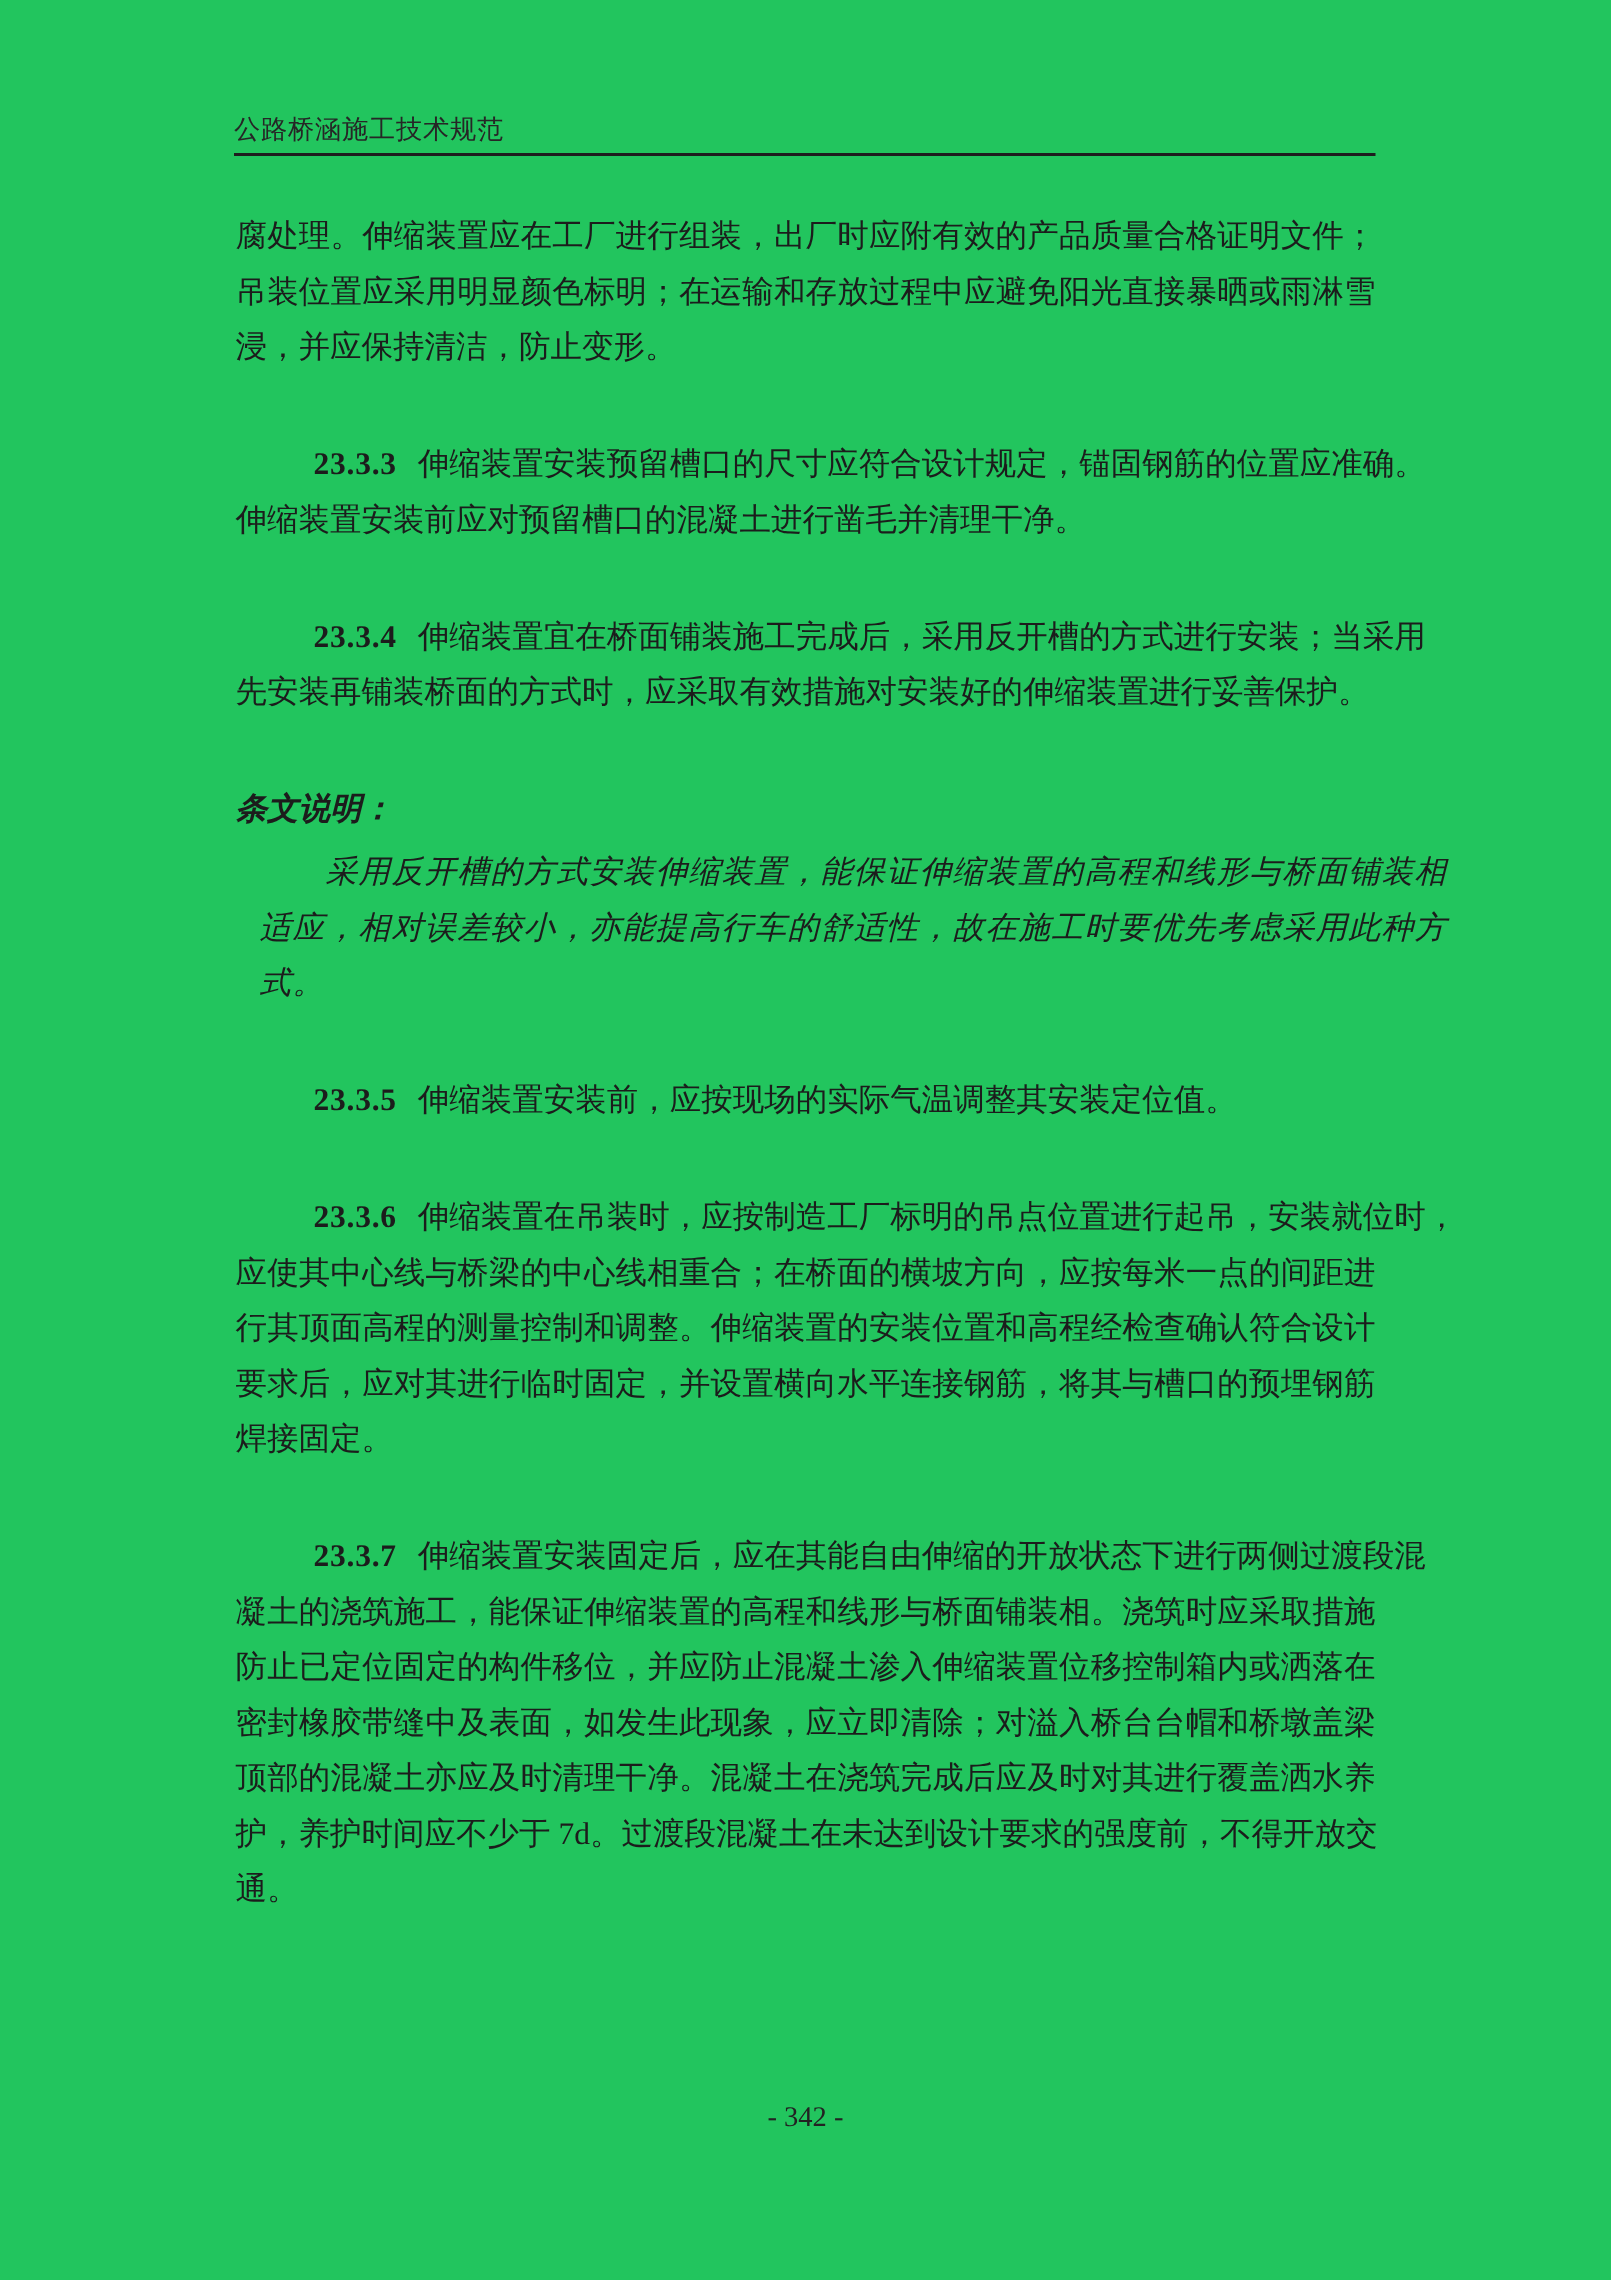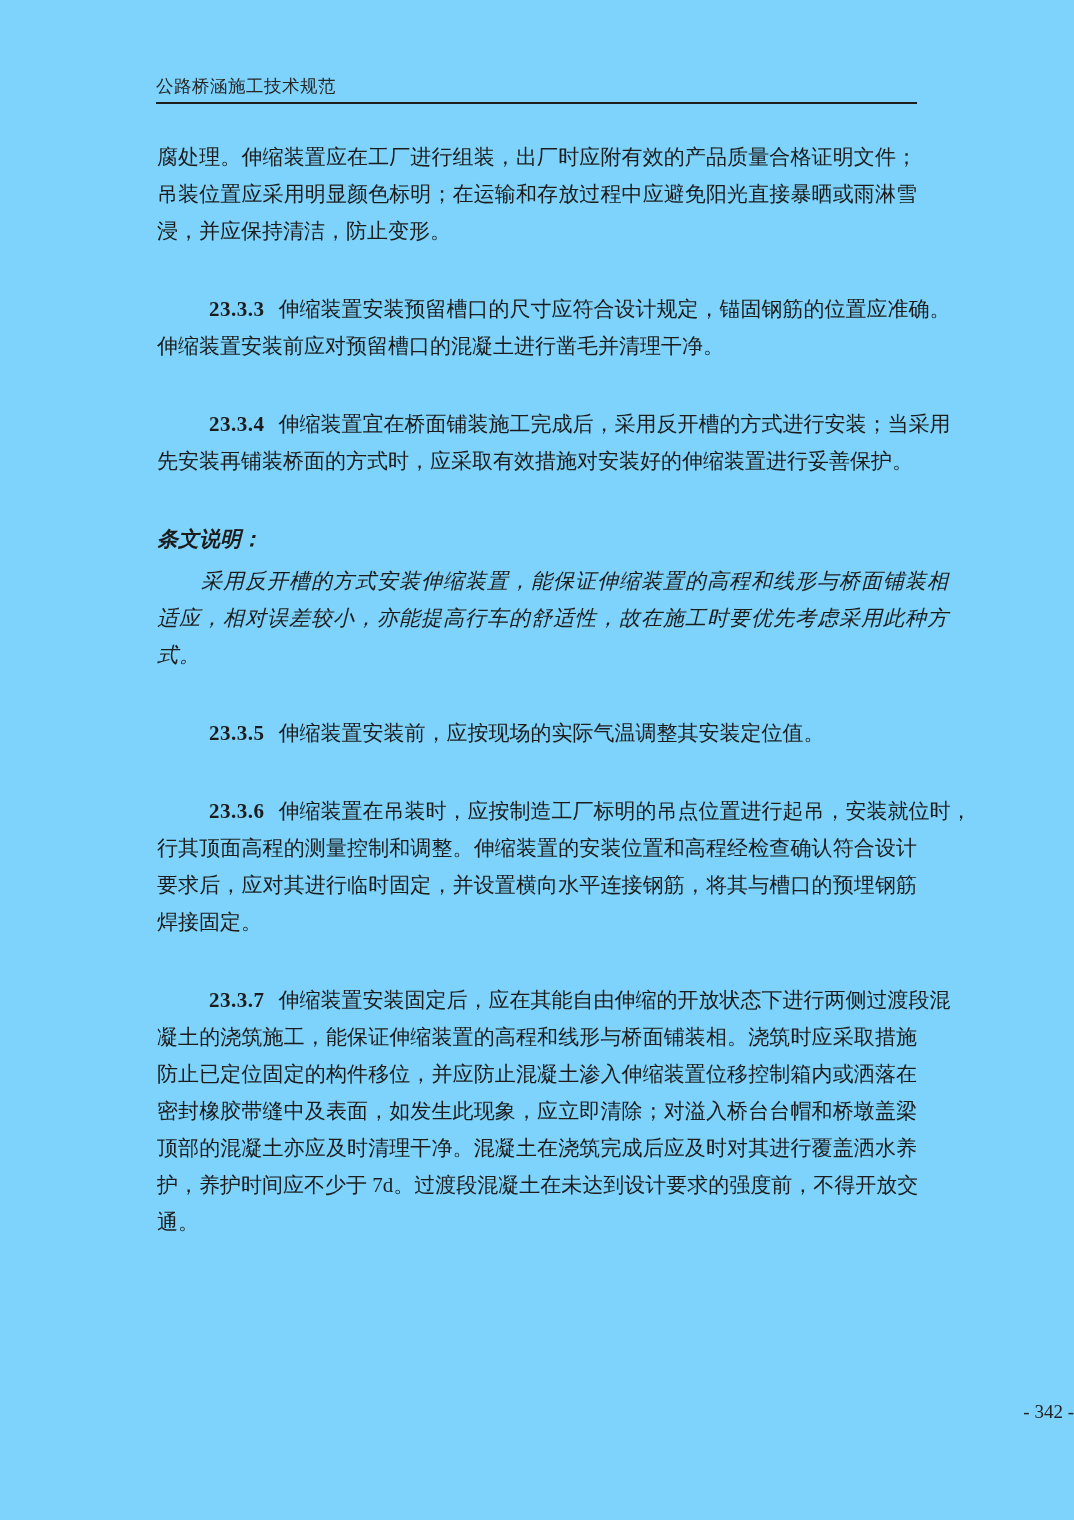--- a/index.html
+++ b/index.html
@@ -4,21 +4,21 @@
 <style>
   html, body {
     margin: 0;
     padding: 0;
     background: #ffffff;
   }
   .page {
     position: relative;
     width: 1074px;
     height: 1520px;
-    background: #7dd3fc;
+    background: #22c55e;
     overflow: hidden;
     font-family: "Liberation Serif", "DejaVu Serif", serif;
     color: #1c1c1c;
   }
   
   .header {
     position: absolute;
     top: 0;
     left: 156px;
     width: 761px;
@@ -62,34 +62,34 @@
   .ind2 { text-indent: 44px; }
   .secnum {
     font-weight: bold;
     letter-spacing: 0.5px;
     margin-right: 14px;
     margin-left: 31px;
   }
   .kaiti {
     font-style: italic;
   }
-  .kaiti .line { letter-spacing: 1px; }
+  .kaiti .line { letter-spacing: 1px; margin-left: 16px; }
   .notes-label {
     font-weight: bold;
     font-style: italic;
     text-align: center;
     text-align-last: left;
   }
   
   .footer {
     position: absolute;
     top: 1401px;
     left: 0;
     width: 100%;
-    text-align: right;
+    text-align: center;
     font-size: 19px;
     color: #222222;
   }
 </style>
 </head>
 <body>
 
 <div class="page">
 
   <div class="header">
@@ -124,20 +124,21 @@
       <div class="line">适应，相对误差较小，亦能提高行车的舒适性，故在施工时要优先考虑采用此种方</div>
       <div class="line last">式。</div>
     </div>
 
     <div class="para">
       <div class="line ind1 last"><span class="secnum">23.3.5</span><span>伸缩装置安装前，应按现场的实际气温调整其安装定位值。</span></div>
     </div>
 
     <div class="para">
       <div class="line ind1"><span class="secnum">23.3.6</span><span>伸缩装置在吊装时，应按制造工厂标明的吊点位置进行起吊，安装就位时，</span></div>
+      <div class="line">应使其中心线与桥梁的中心线相重合；在桥面的横坡方向，应按每米一点的间距进</div>
       <div class="line">行其顶面高程的测量控制和调整。伸缩装置的安装位置和高程经检查确认符合设计</div>
       <div class="line">要求后，应对其进行临时固定，并设置横向水平连接钢筋，将其与槽口的预埋钢筋</div>
       <div class="line last">焊接固定。</div>
     </div>
 
     <div class="para">
       <div class="line ind1"><span class="secnum">23.3.7</span><span>伸缩装置安装固定后，应在其能自由伸缩的开放状态下进行两侧过渡段混</span></div>
       <div class="line">凝土的浇筑施工，能保证伸缩装置的高程和线形与桥面铺装相。浇筑时应采取措施</div>
       <div class="line">防止已定位固定的构件移位，并应防止混凝土渗入伸缩装置位移控制箱内或洒落在</div>
       <div class="line">密封橡胶带缝中及表面，如发生此现象，应立即清除；对溢入桥台台帽和桥墩盖梁</div>

